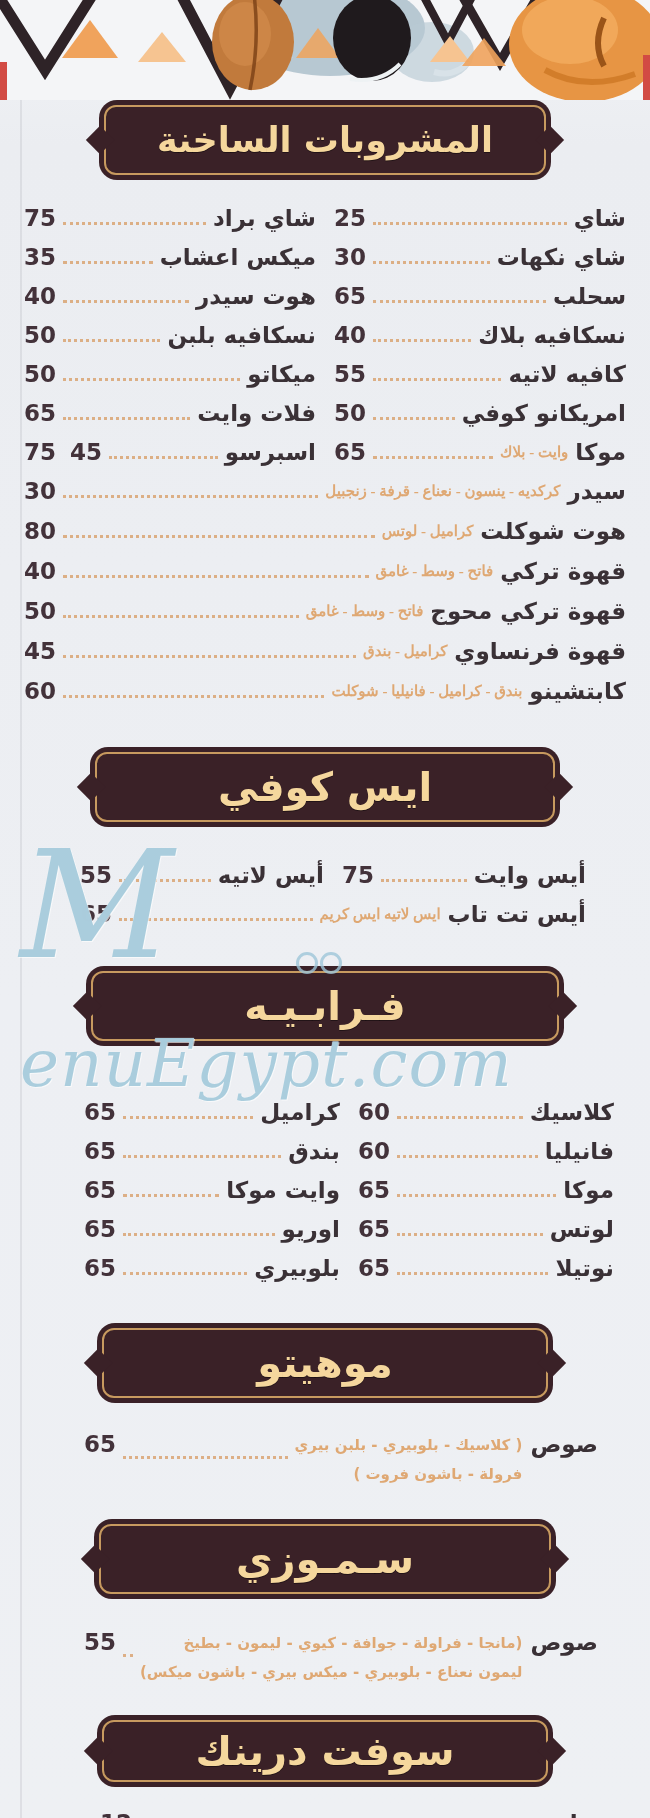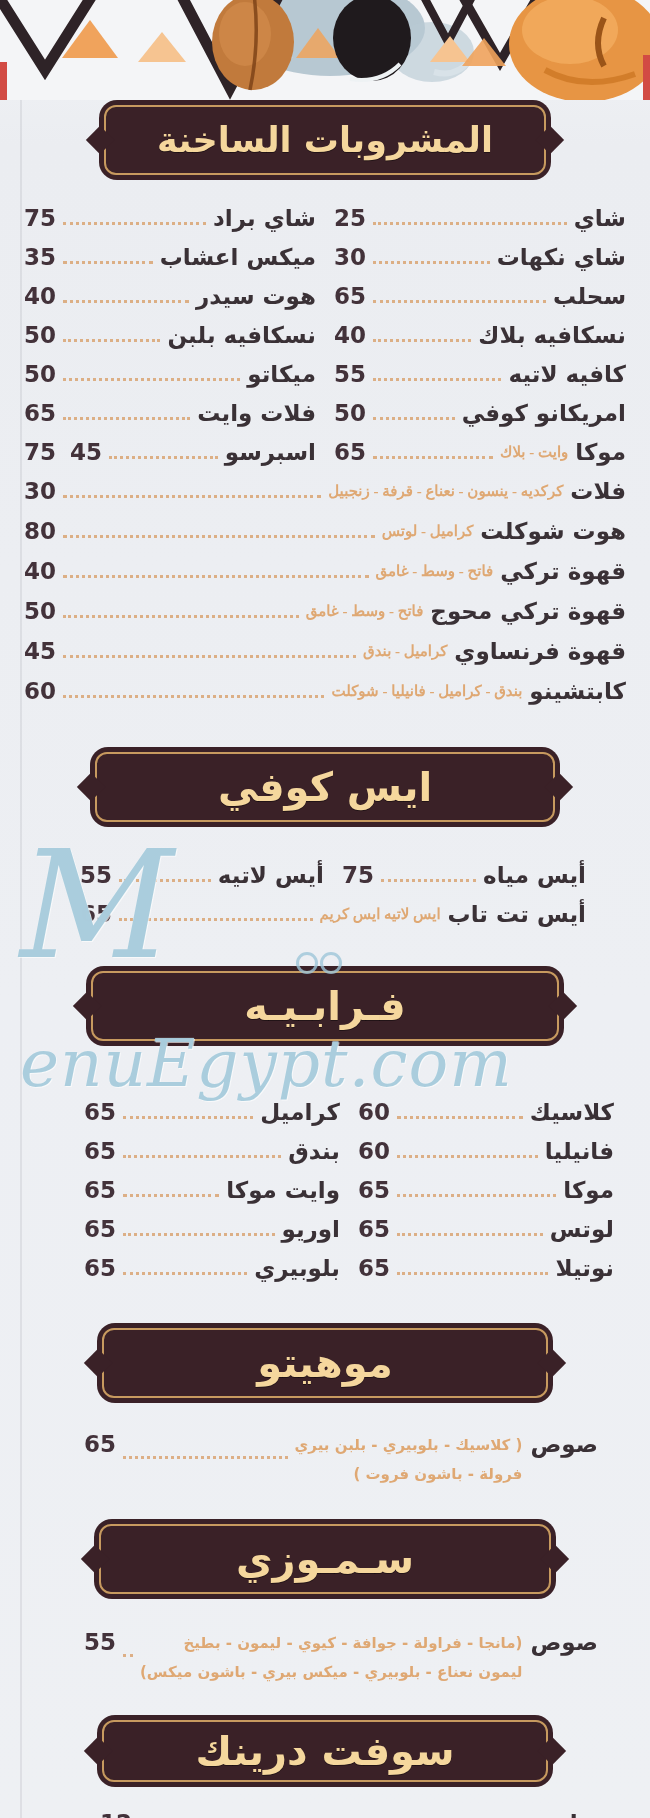--- a/index.html
+++ b/index.html
@@ -173,21 +173,21 @@
         </div>
       <div class="half">
           <span class="iname">اسبرسو</span>
           <span class="dots"></span>
           <span class="price">45</span>
           <span class="price second">75</span>
         </div>
     </div>
 
     <div class="rowf">
-        <span class="iname">فلات</span>
+        <span class="iname">سيدر</span>
         <span class="desc">كركديه - ينسون - نعناع - قرفة - زنجبيل</span>
         <span class="dots"></span>
         <span class="price">30</span>
       </div>
     <div class="rowf">
         <span class="iname">هوت شوكلت</span>
         <span class="desc">كراميل - لوتس</span>
         <span class="dots"></span>
         <span class="price">80</span>
       </div>
@@ -219,21 +219,21 @@
 
   <div class="banner" style="margin-top:36px; width:470px;">
     <span class="tip l"></span>
     <span class="tip r"></span>
     <span class="banner-title">ايس كوفي</span>
   </div>
 
   <div class="list" style="margin-top:28px; padding:0 64px 0 80px;">
     <div class="row2">
       <div class="half">
-          <span class="iname">أيس مياه</span>
+          <span class="iname">أيس وايت</span>
           <span class="dots"></span>
           <span class="price">75</span>
         </div>
       <div class="half">
           <span class="iname">أيس لاتيه</span>
           <span class="dots"></span>
           <span class="price">55</span>
         </div>
     </div>
     <div class="rowf">

